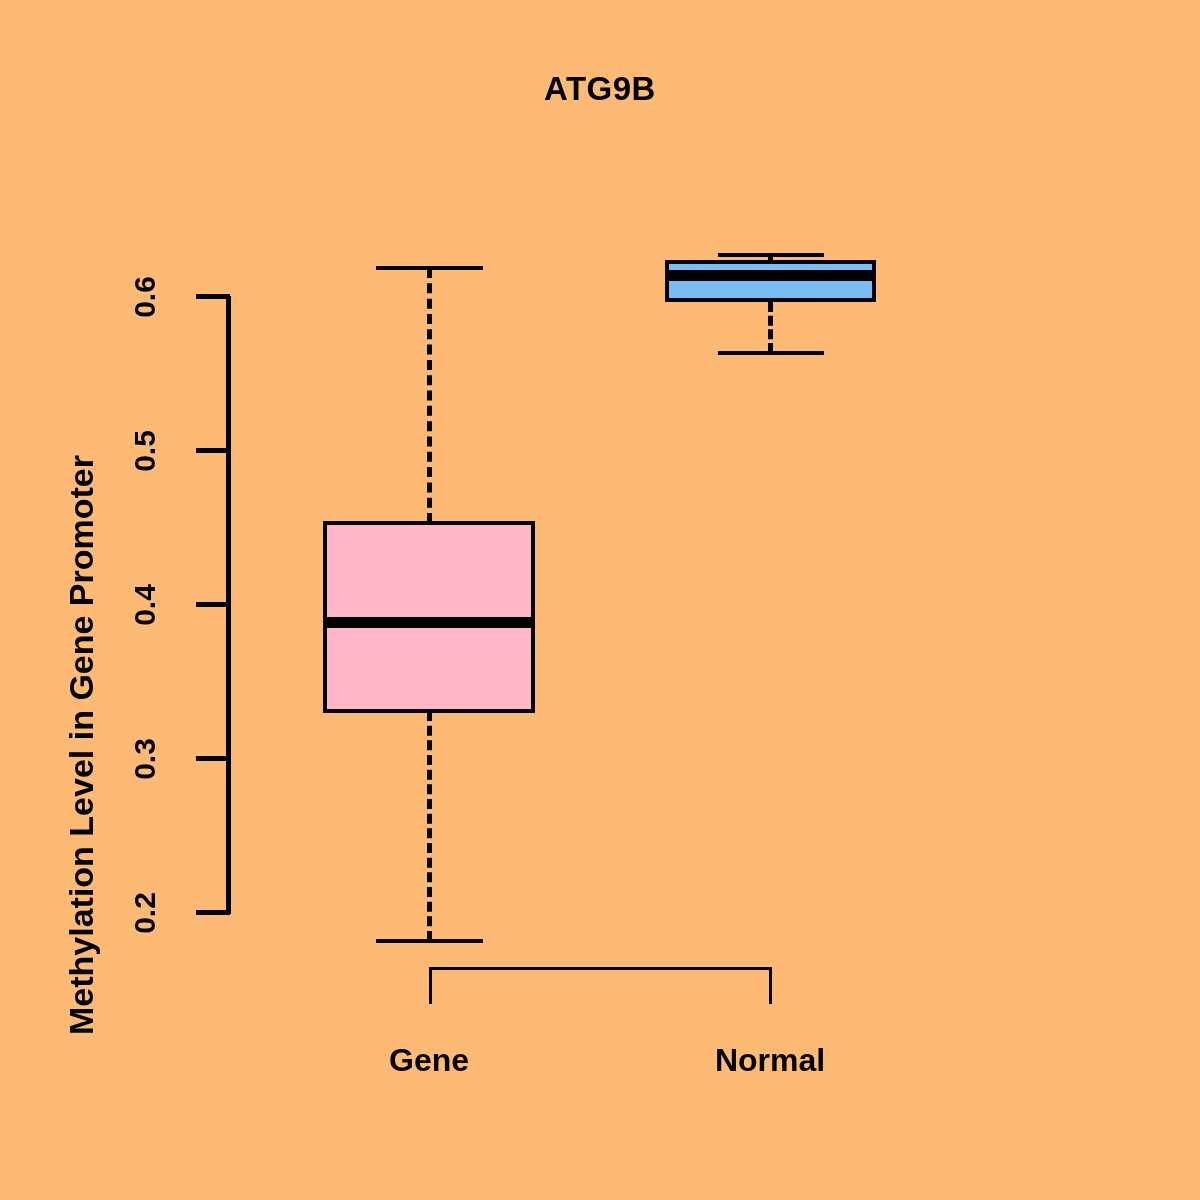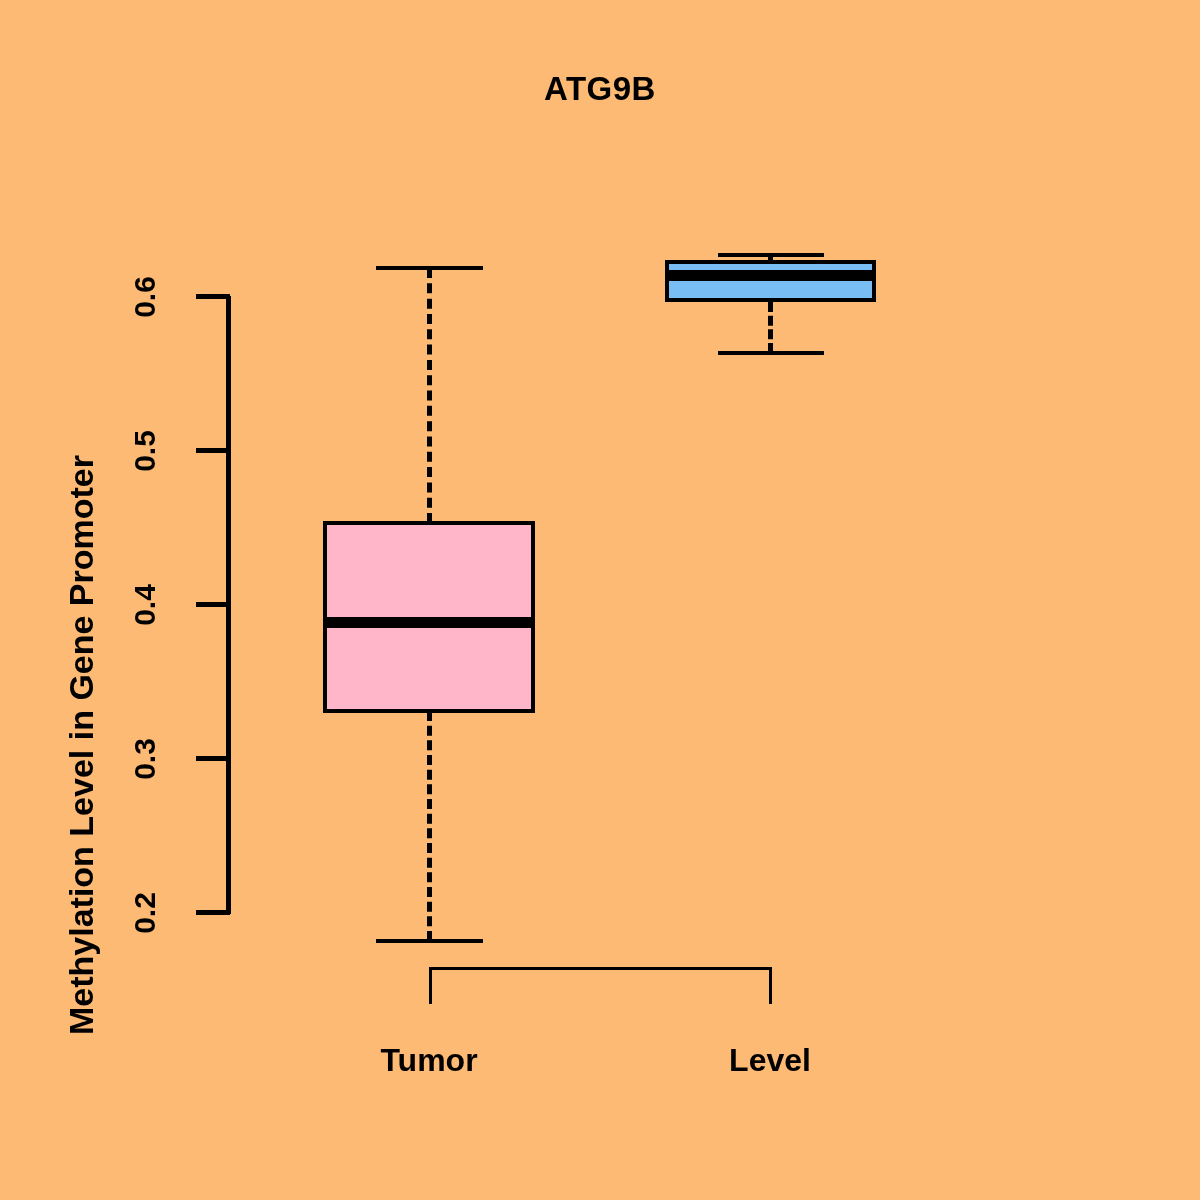--- a/index.html
+++ b/index.html
@@ -157,16 +157,16 @@
 
   <div class="median" style="left:665px; top:270px; width:211px; height:11px;"></div>
 
   <div class="whisker-line" style="left:768px; top:302px; height:51px;"></div>
   <div class="whisker-cap" style="left:718px; top:351px; width:106px;"></div>
 
   <div class="bracket-h" style="left:429px; top:967px; width:343px;"></div>
   <div class="bracket-v" style="left:429px; top:967px; height:37px;"></div>
   <div class="bracket-v" style="left:769px; top:967px; height:37px;"></div>
 
-  <div class="xlab" style="left:329px; top:1042px; width:200px;">Tumor</div>
-  <div class="xlab" style="left:670px; top:1042px; width:200px;">Level</div>
+  <div class="xlab" style="left:329px; top:1042px; width:200px;">Gene</div>
+  <div class="xlab" style="left:670px; top:1042px; width:200px;">Normal</div>
 
 </div>
 
 </body></html>

